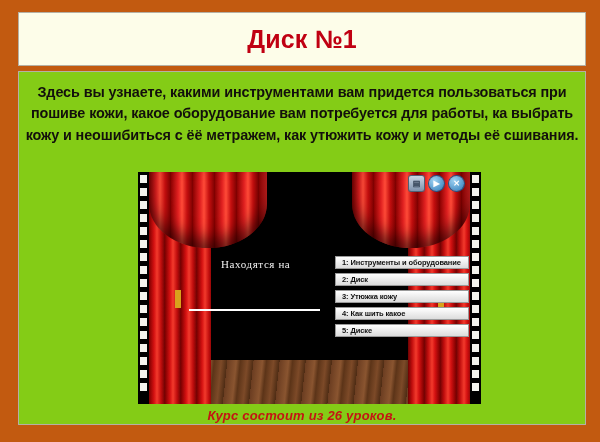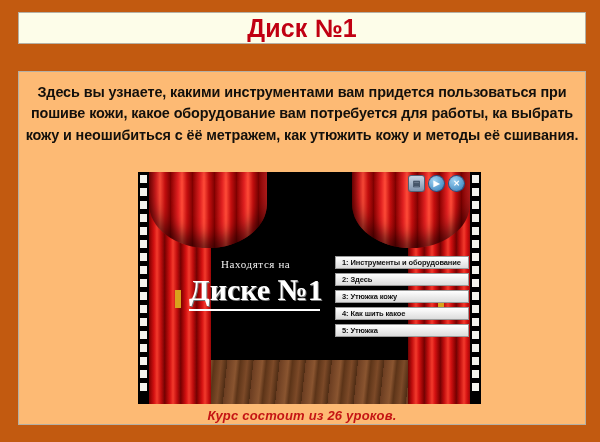--- a/index.html
+++ b/index.html
@@ -23,21 +23,21 @@
     background: #c25a10;
     box-sizing: border-box;
   }
 
   
   #title-panel {
     position: absolute;
     left: 18px;
     top: 12px;
     width: 568px;
-    height: 32px;
+    height: 54px;
     background: #fdfde9;
     border: 1px solid #b5b0a4;
     box-sizing: border-box;
     display: flex;
     align-items: center;
     justify-content: center;
   }
   #title-text {
     color: #c00012;
     font-weight: bold;
@@ -47,21 +47,21 @@
     white-space: nowrap;
   }
 
   
   #content-panel {
     position: absolute;
     left: 18px;
     top: 71px;
     width: 568px;
     height: 354px;
-    background: #fdba74;
+    background: #84cc16;
     border: 1px solid #b5b0a4;
     box-sizing: border-box;
     overflow: hidden;
   }
 
   #intro-paragraph {
     margin: 10px 6px 0 6px;
     text-align: center;
     color: #13100c;
     font-weight: bold;
@@ -369,29 +369,28 @@
         <div class="curtain-tie right"></div>
 
         <div id="win-controls">
           <div class="win-btn shot">▤</div>
           <div class="win-btn play">▶</div>
           <div class="win-btn close">✕</div>
         </div>
 
 
         <div id="located-label">Находятся на</div>
-        <div id="disk-big">Диске №1</div>
         <div id="disk-big-rule"></div>
 
         <div id="menu-list">
           <div class="menu-item">1: Инструменты и оборудование</div>
-          <div class="menu-item">2: Здесь</div>
+          <div class="menu-item">2: Диск</div>
           <div class="menu-item">3: Утюжка кожу</div>
           <div class="menu-item">4: Как шить какое</div>
-          <div class="menu-item">5: Утюжка</div>
+          <div class="menu-item">5: Диске</div>
         </div>
 
       </div>
     </div>
 
     <div id="footer-note">Курс состоит из 26 уроков.</div>
 
   </div>
 </div>
 

